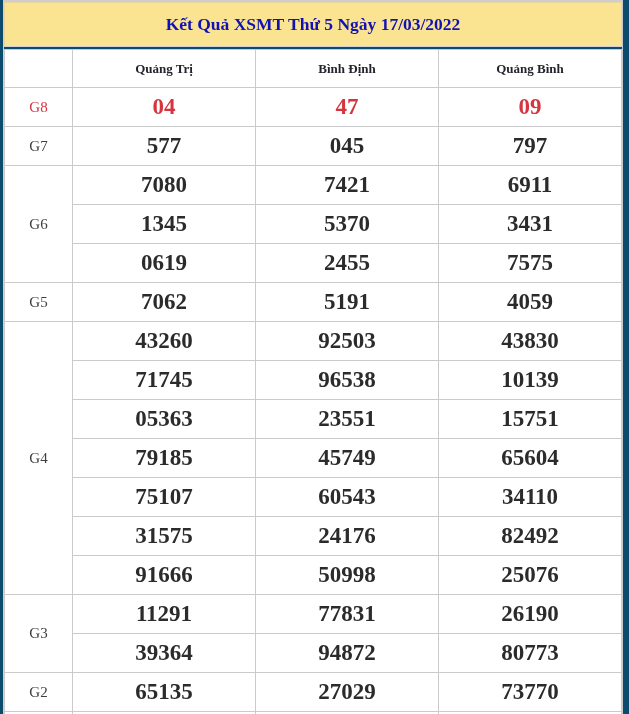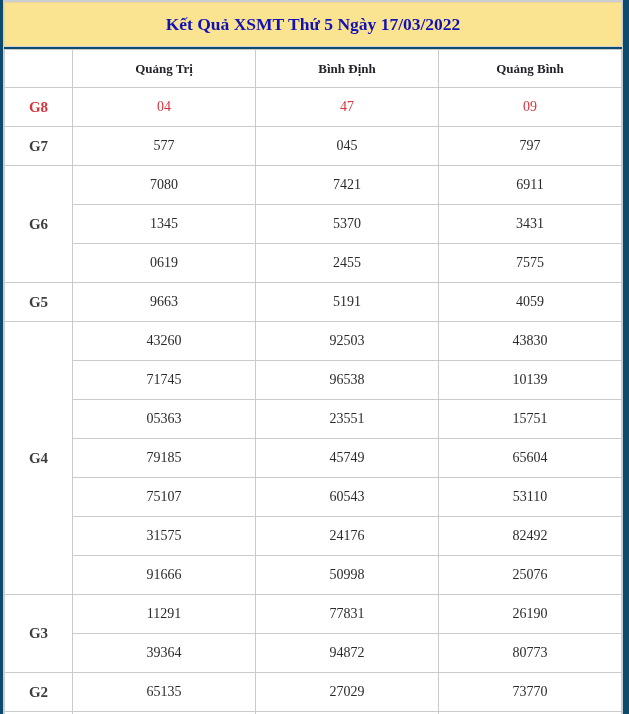--- a/index.html
+++ b/index.html
@@ -55,27 +55,27 @@
   }
   table.results th {
     height: 37px;
     font-size: 13px;
     font-weight: bold;
     color: #24242c;
   }
   col.prize-col { width: 68px; }
   td.prize-label {
     font-size: 15px;
-    font-weight: bold;
+    font-weight: normal;
     color: #3e3e3e;
   }
   td.value-cell {
     height: 38px;
-    font-size: 14px;
-    font-weight: normal;
+    font-size: 23px;
+    font-weight: bold;
     color: #2b2b2b;
   }
   .red { color: #d6343f !important; }
 </style>
 </head>
 <body>
 
 <div class="page">
   <div class="board">
     <div class="title-bar">
@@ -120,21 +120,21 @@
             <td class="value-cell">5370</td>
             <td class="value-cell">3431</td>
           </tr>
           <tr>
             <td class="value-cell">0619</td>
             <td class="value-cell">2455</td>
             <td class="value-cell">7575</td>
           </tr>
           <tr>
             <td class="prize-label" rowspan="1">G5</td>
-            <td class="value-cell">9663</td>
+            <td class="value-cell">7062</td>
             <td class="value-cell">5191</td>
             <td class="value-cell">4059</td>
           </tr>
           <tr>
             <td class="prize-label" rowspan="7">G4</td>
             <td class="value-cell">43260</td>
             <td class="value-cell">92503</td>
             <td class="value-cell">43830</td>
           </tr>
           <tr>
@@ -148,21 +148,21 @@
             <td class="value-cell">15751</td>
           </tr>
           <tr>
             <td class="value-cell">79185</td>
             <td class="value-cell">45749</td>
             <td class="value-cell">65604</td>
           </tr>
           <tr>
             <td class="value-cell">75107</td>
             <td class="value-cell">60543</td>
-            <td class="value-cell">53110</td>
+            <td class="value-cell">34110</td>
           </tr>
           <tr>
             <td class="value-cell">31575</td>
             <td class="value-cell">24176</td>
             <td class="value-cell">82492</td>
           </tr>
           <tr>
             <td class="value-cell">91666</td>
             <td class="value-cell">50998</td>
             <td class="value-cell">25076</td>

